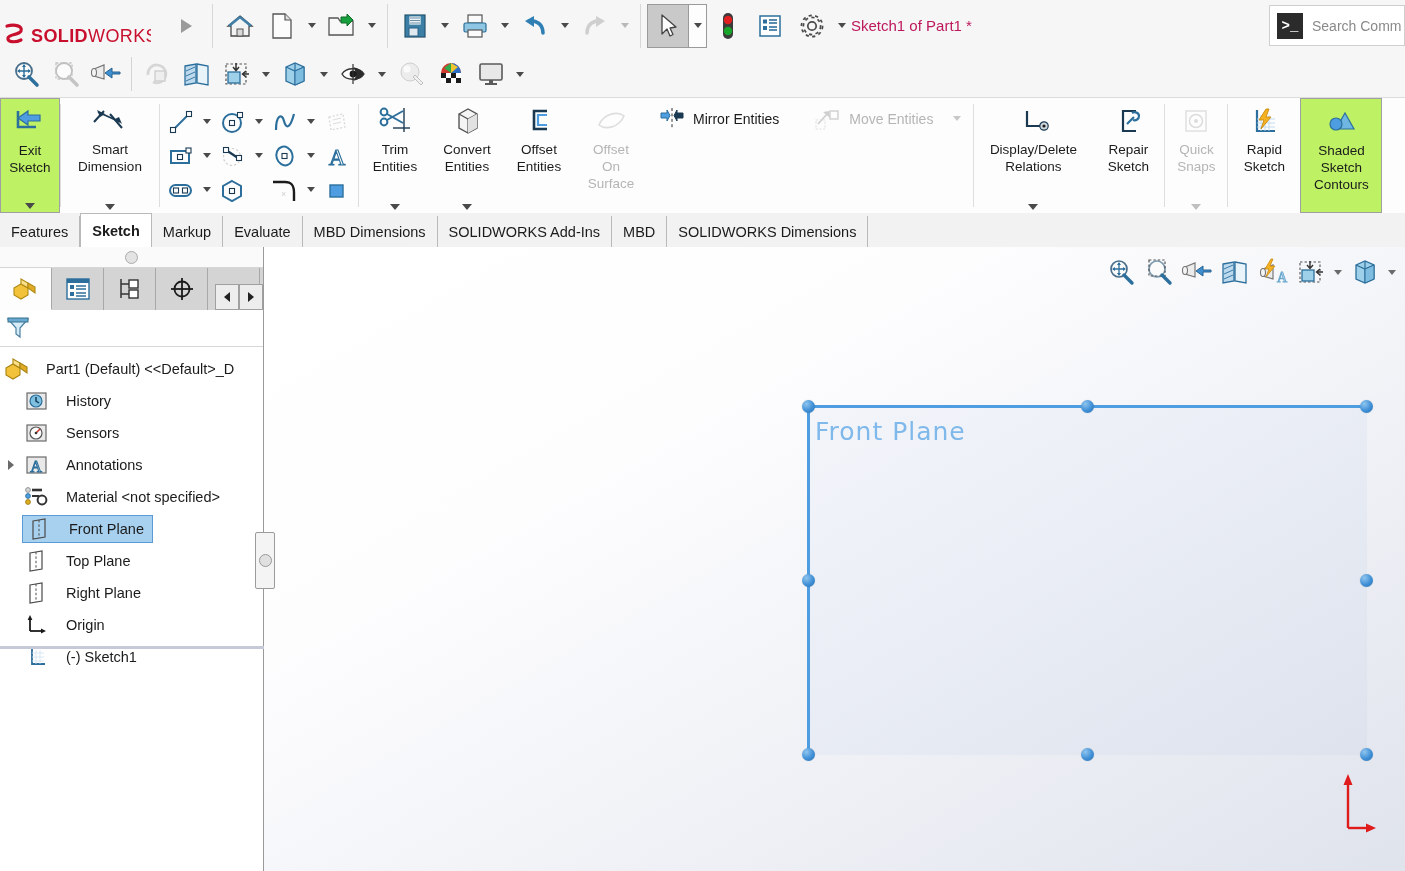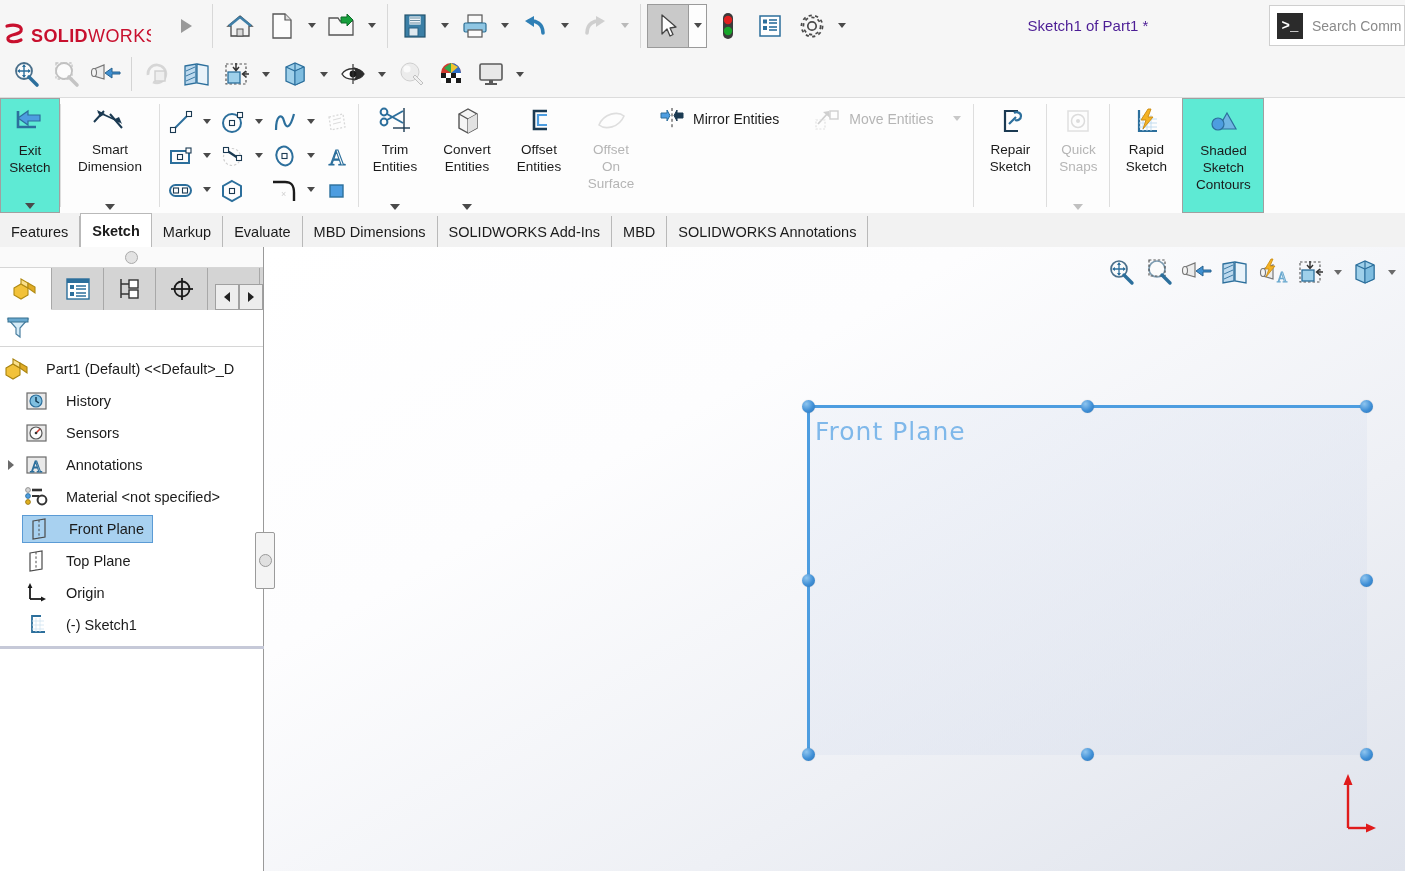--- a/index.html
+++ b/index.html
@@ -18,21 +18,21 @@
   .logo svg{display:block;}
   .logo-arrow{width:40px;display:flex;align-items:center;justify-content:center;}
   .vsep{width:1px;height:44px;background:#d8d8d8;margin:0 6px;}
   .tbtn{width:42px;height:44px;display:flex;align-items:center;justify-content:center;
         border:1px solid transparent;box-sizing:border-box;}
   .tbtn.sel{background:#c9c9c9;border:1px solid #9a9a9a;}
   .caret{width:18px;height:44px;display:flex;align-items:center;justify-content:center;}
   .caret.boxed{border:1px solid #9a9a9a;border-left:none;height:44px;background:#fdfdfd;box-sizing:border-box;}
   .caret i{display:block;width:0;height:0;border-left:4px solid transparent;border-right:4px solid transparent;border-top:5px solid #4a4a4a;}
   .caret.dim i{border-top-color:#b9b9b9;}
-  .doctitle{flex:1;text-align:center;font-size:15px;color:#4c1d95;padding-right:80px;}
+  .doctitle{flex:1;text-align:left;font-size:15px;color:#be185d;padding-right:80px;}
   .searchwrap{position:absolute;right:0;top:5px;height:41px;display:flex;align-items:center;
      border:1px solid #cfcfcf;background:#fff;width:136px;box-sizing:border-box;}
   .searchicon{width:26px;height:26px;background:#2b2b2b;margin-left:7px;display:flex;
      align-items:center;justify-content:center;color:#fff;font-family:"Liberation Mono",monospace;
      font-size:14px;font-weight:bold;}
   .searchtext{margin-left:9px;color:#8a8a8a;font-size:14px;white-space:nowrap;overflow:hidden;}
 
   
   .viewbar{position:absolute;left:0;top:51px;width:1405px;height:47px;background:#f6f6f6;
      border-bottom:1px solid #dcdcdc;display:flex;align-items:center;padding-left:6px;box-sizing:border-box;}
@@ -41,21 +41,21 @@
 
   
   .ribbon{position:absolute;left:0;top:98px;width:1405px;height:115px;background:#fdfdfd;
      border-bottom:1px solid #d0d0d0;display:flex;align-items:stretch;}
   .rsep{width:1px;background:#dedede;margin:6px 0;}
   .bigbtn{width:60px;display:flex;flex-direction:column;align-items:center;padding-top:6px;
      box-sizing:border-box;position:relative;}
   .bigbtn.w72{width:72px;}
   .bigbtn.w82{width:82px;}
   .bigbtn.w98{width:98px;}
-  .bigbtn.sel{background:#5eead4;border:1px solid #a0a0a0;}
+  .bigbtn.sel{background:#bef264;border:1px solid #a0a0a0;}
   .bigbtn .ic{height:36px;display:flex;align-items:center;justify-content:center;}
   .bigbtn .lbl{font-size:13.5px;line-height:15px;text-align:center;color:#1b1b1b;margin-top:2px;}
   .bigbtn .lbl.dim{color:#b5b5b5;}
   .bigbtn .dd{position:absolute;bottom:3px;left:0;right:0;display:flex;justify-content:center;}
   .bigbtn .dd i{width:0;height:0;border-left:5px solid transparent;border-right:5px solid transparent;border-top:6px solid #4a4a4a;}
   .bigbtn .dd.dim i{border-top-color:#c0c0c0;}
 
   .sketchgrid{display:flex;flex-direction:column;justify-content:center;padding:2px 4px;}
   .sgrow{display:flex;align-items:center;height:34px;}
   .scell{width:34px;height:34px;display:flex;align-items:center;justify-content:center;}
@@ -619,20 +619,34 @@
         </div>
         <div class="st dim">Move Entities</div>
         <div class="sc dim">
             <i></i>
           </div>
       </div>
     </div>
 
     <div class="rsep"></div>
 
+    <div class="bigbtn" style="width:118px">
+      <div class="ic">
+        <svg width="40" height="30" viewBox="0 0 40 30">
+          <path d="M14 4 L14 19 L31 19" fill="none" stroke="#1b3a52" stroke-width="2.2"></path>
+          <circle cx="31" cy="19" r="4.2" fill="#cfd6dc" stroke="#1b3a52" stroke-width="1.2"></circle>
+          <circle cx="31" cy="19" r="1.6" fill="#1b1b1b"></circle>
+        </svg>
+      </div>
+      <div class="lbl">Display/Delete</div>
+      <div class="lbl">Relations</div>
+      <div class="dd">
+          <i></i>
+        </div>
+    </div>
 
     <div class="bigbtn w72">
       <div class="ic">
         <svg width="34" height="30" viewBox="0 0 34 30">
           <path d="M25 4 L12 4 L12 24 L25 24" fill="none" stroke="#1b3a52" stroke-width="2.2"></path>
           <path d="M16 17 L23 10 M21 6 C24 4 28 6 28 9 C28 12 25 14 22 13" fill="none" stroke="#2c6f9c" stroke-width="2.2"></path>
         </svg>
       </div>
       <div class="lbl">Repair</div>
       <div class="lbl">Sketch</div>
@@ -691,21 +705,21 @@
   </div>
 
   <div class="tabbar">
     <div class="tab">Features</div>
     <div class="tab active">Sketch</div>
     <div class="tab">Markup</div>
     <div class="tab">Evaluate</div>
     <div class="tab">MBD Dimensions</div>
     <div class="tab">SOLIDWORKS Add-Ins</div>
     <div class="tab">MBD</div>
-    <div class="tab">SOLIDWORKS Annotations</div>
+    <div class="tab">SOLIDWORKS Dimensions</div>
   </div>
 
   <div class="leftpanel">
     <div class="panelgrip">
       <div class="gripdot"></div>
     </div>
 
     <div class="paneltabs">
       <div class="ptab active">
         <svg width="30" height="26" viewBox="0 0 30 26">
@@ -843,20 +857,29 @@
       <div class="trow ind">
         <div class="tic">
           <svg width="22" height="24" viewBox="0 0 22 24">
             <path d="M4 4 L16 2 L16 20 L4 22 Z" fill="none" stroke="#4a4a4a" stroke-width="1.2"></path>
             <line x1="10" y1="3" x2="10" y2="21" stroke="#4a4a4a" stroke-width="1" stroke-dasharray="2.4 2"></line>
           </svg>
         </div>
         <div class="tl">Top Plane</div>
       </div>
 
+      <div class="trow ind">
+        <div class="tic">
+          <svg width="22" height="24" viewBox="0 0 22 24">
+            <path d="M4 4 L16 2 L16 20 L4 22 Z" fill="none" stroke="#4a4a4a" stroke-width="1.2"></path>
+            <line x1="10" y1="3" x2="10" y2="21" stroke="#4a4a4a" stroke-width="1" stroke-dasharray="2.4 2"></line>
+          </svg>
+        </div>
+        <div class="tl">Right Plane</div>
+      </div>
 
       <div class="trow ind">
         <div class="tic">
           <svg width="26" height="24" viewBox="0 0 26 24">
             <line x1="6" y1="18" x2="6" y2="5" stroke="#1b1b1b" stroke-width="1.8"></line>
             <polygon points="6,2 8.4,7 3.6,7" fill="#1b1b1b"></polygon>
             <line x1="6" y1="18" x2="19" y2="18" stroke="#1b1b1b" stroke-width="1.8"></line>
             <polygon points="22,18 17,20.4 17,15.6" fill="#1b1b1b"></polygon>
           </svg>
         </div>

